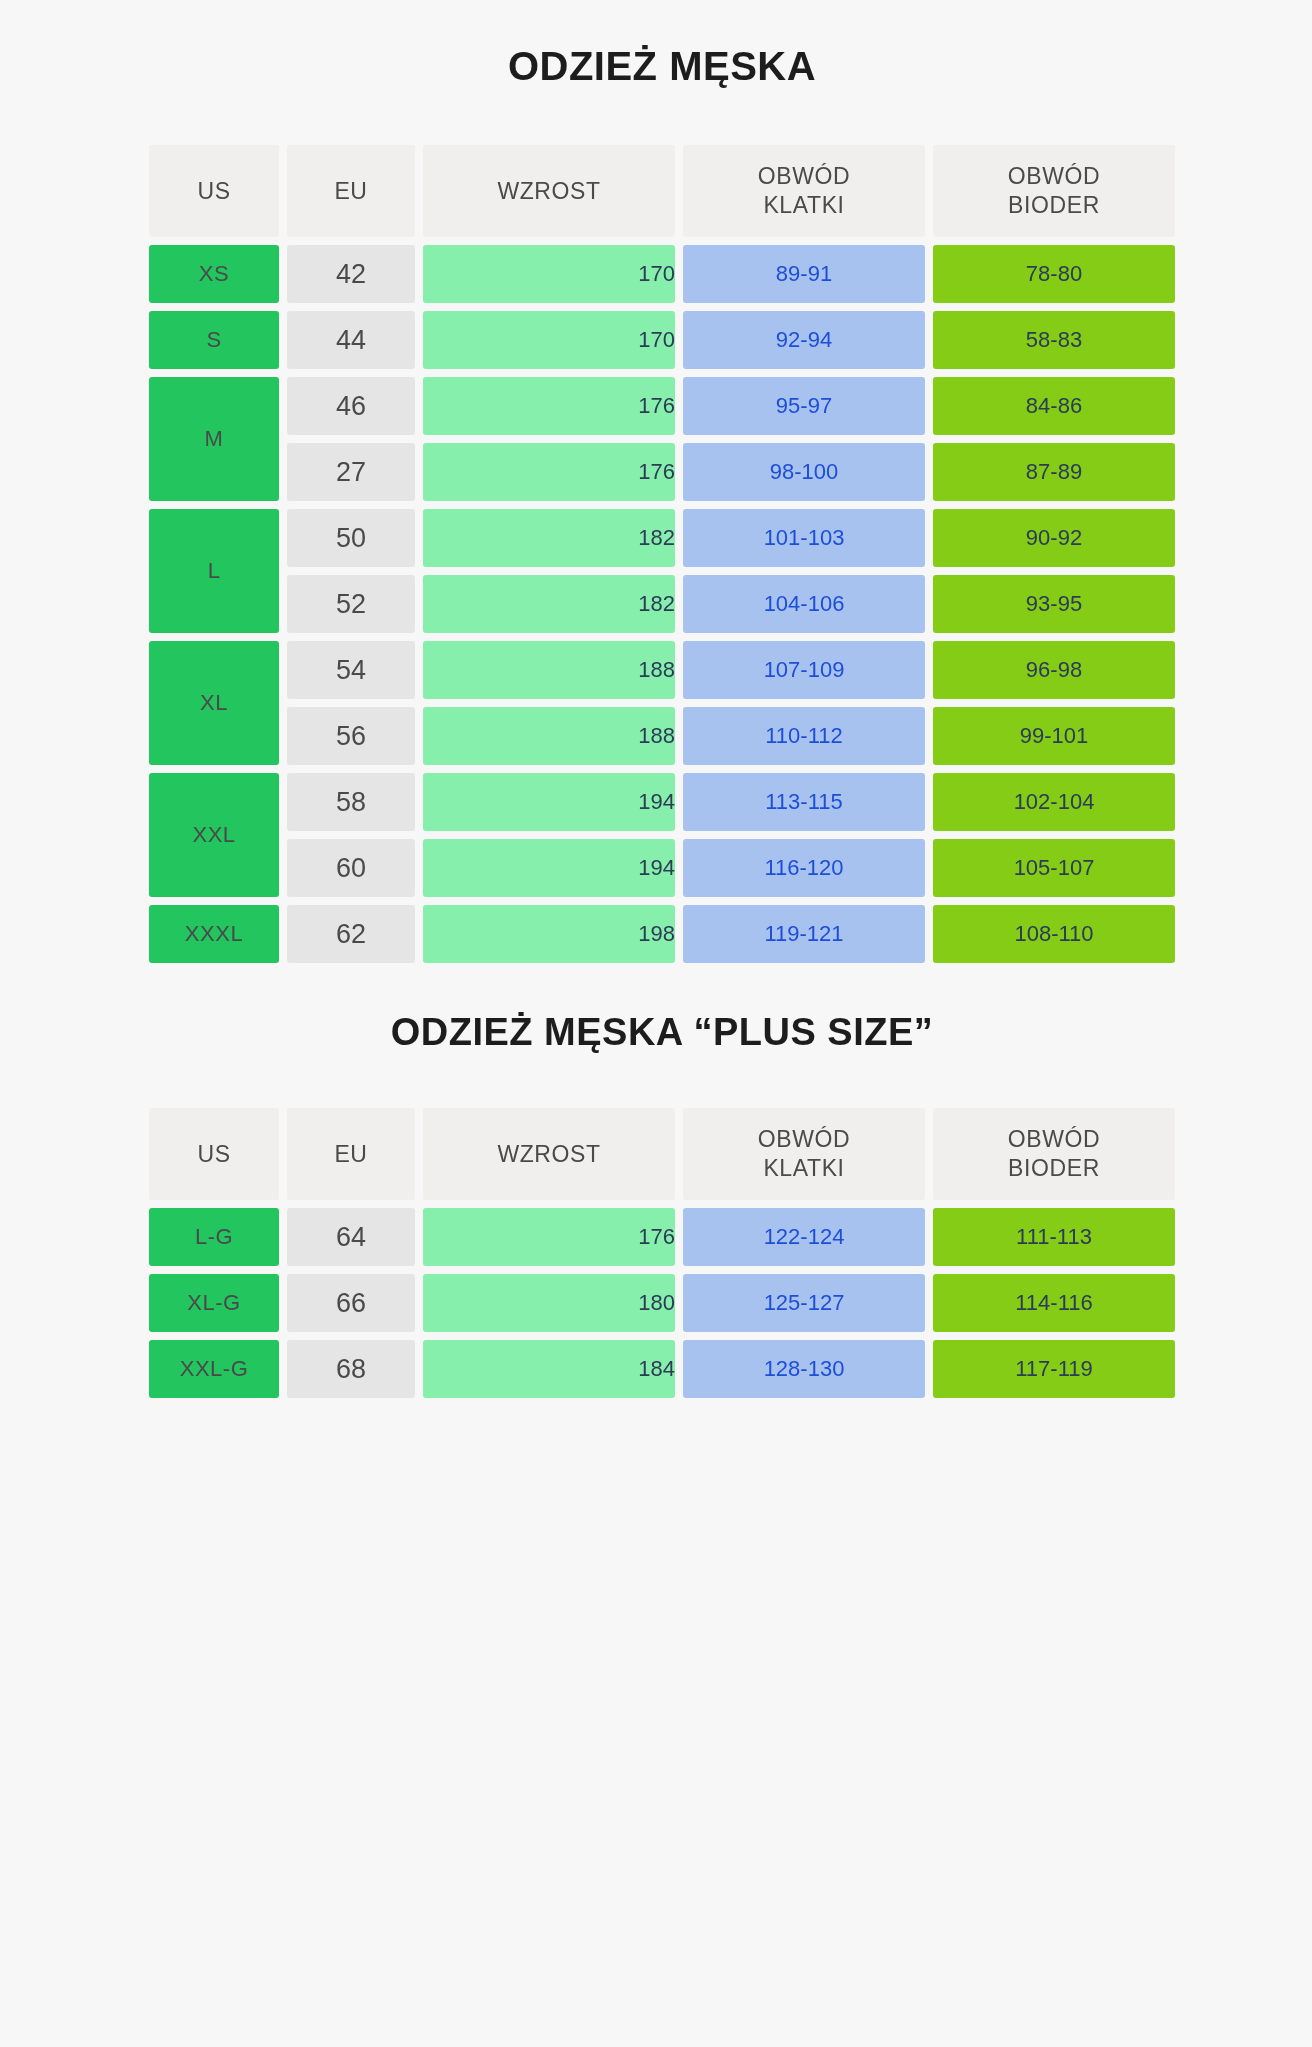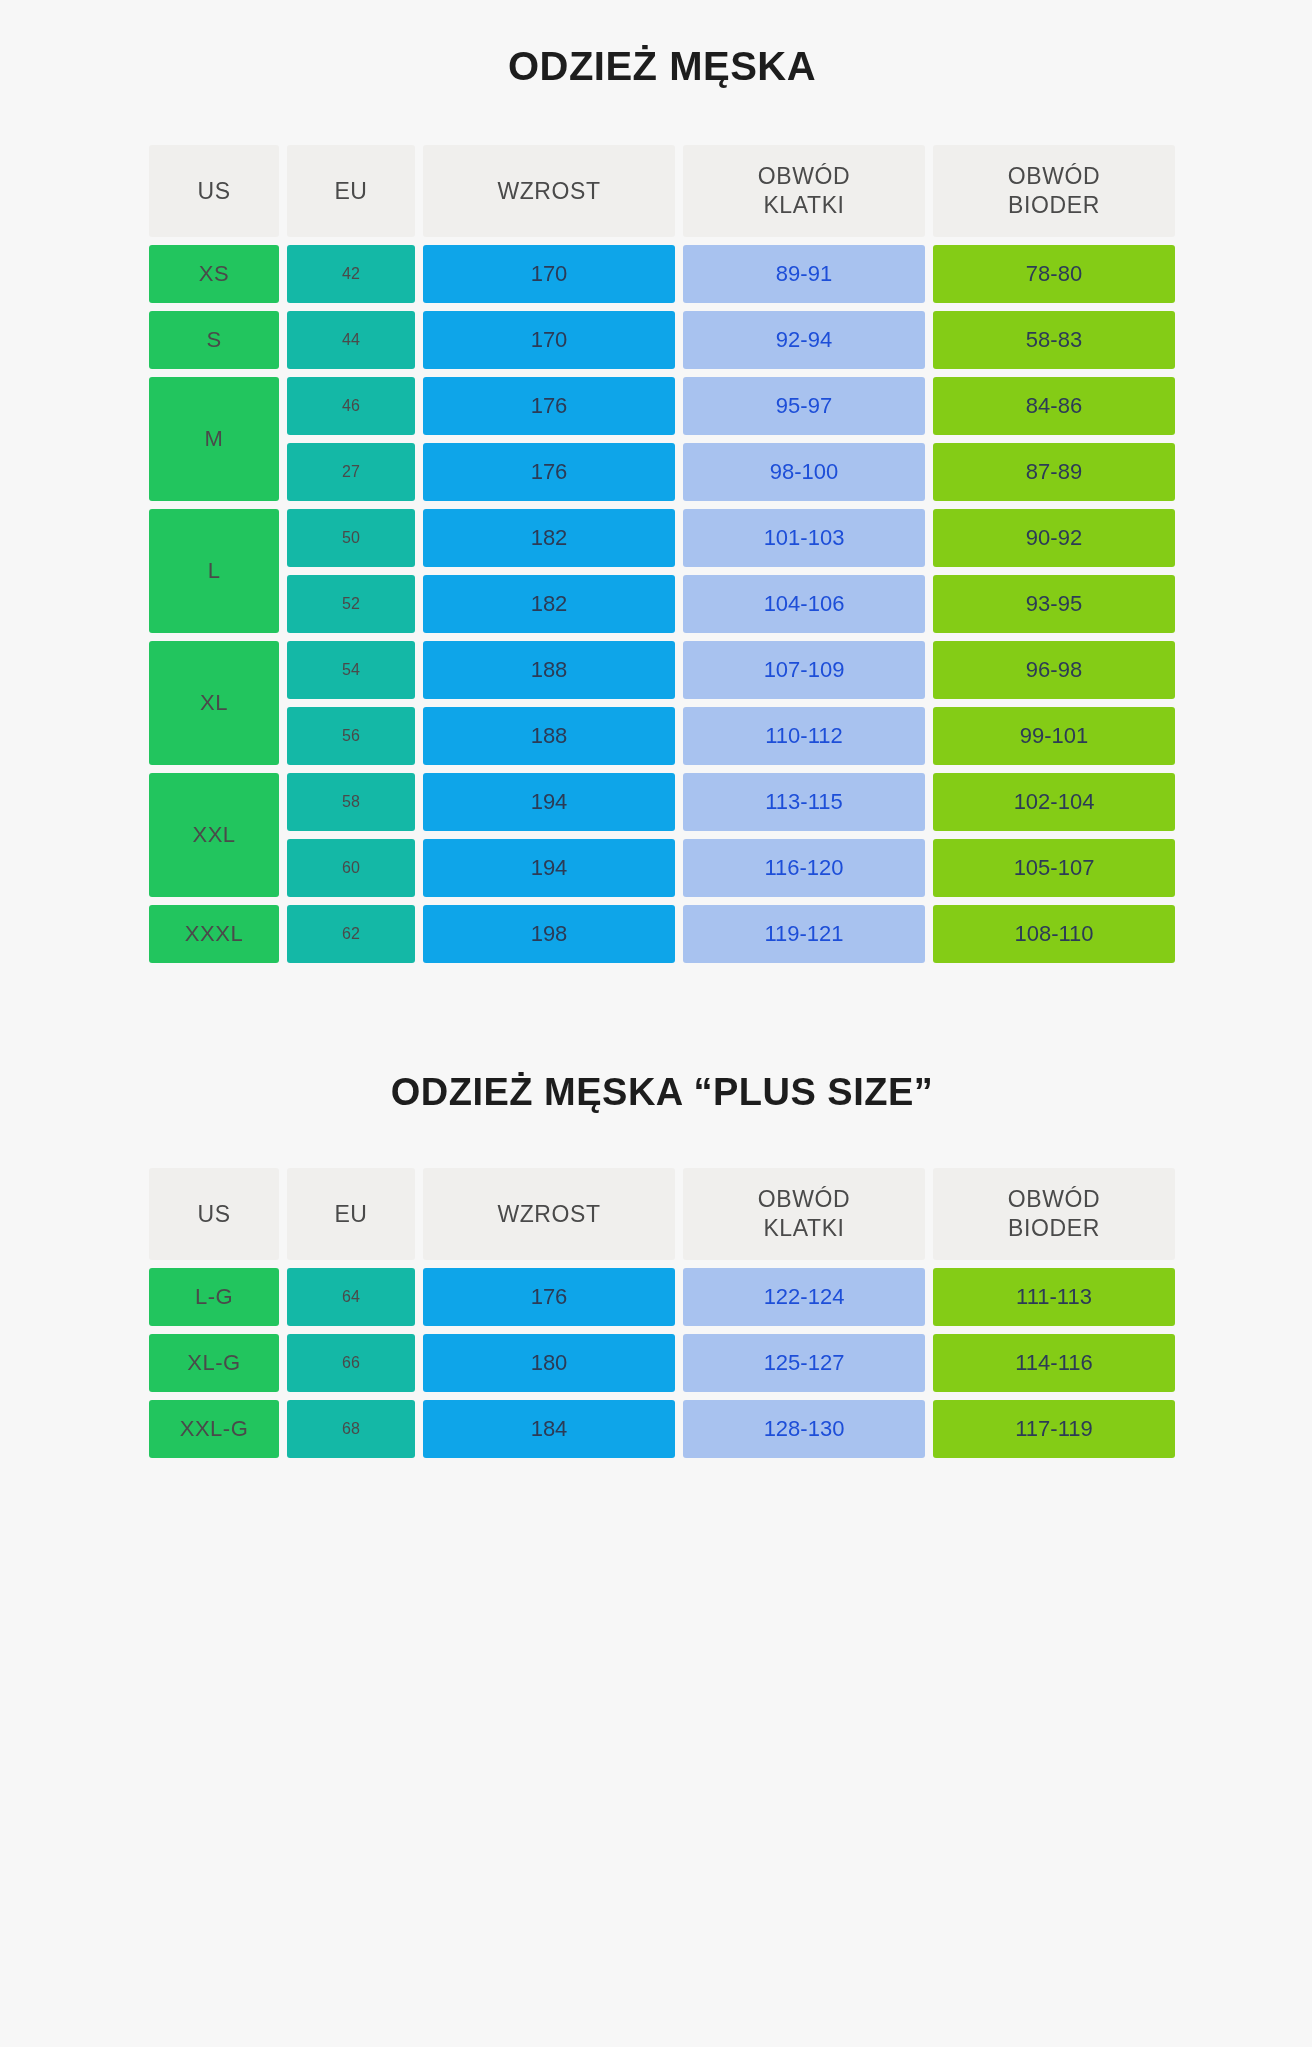--- a/index.html
+++ b/index.html
@@ -26,21 +26,21 @@
   .section-title {
     text-align: center;
     font-size: 40px;
     font-weight: 700;
     letter-spacing: 0.5px;
     color: #1d1d1d;
     margin: 0 0 48px 0;
   }
 
   .section-title.second {
-    margin-top: 100px;
+    margin-top: 40px;
     margin-bottom: 46px;
     font-size: 38px;
   }
 
   table.size-table {
     border-collapse: separate;
     border-spacing: 8px 8px;
     margin: 0 auto;
     table-layout: fixed;
   }
@@ -73,27 +73,28 @@
   }
   th.head .l2 { display: block; }
 
   td.us {
     background: #22c55e;
     color: #4a4a4a;
     font-size: 22px;
     letter-spacing: 0.5px;
   }
   td.eu {
-    background: #14b8a6;
+    background: #e5e5e5;
     color: #4a4a4a;
-    font-size: 16px;
+    font-size: 27px;
   }
   td.wzrost {
-    background: #0ea5e9;
+    background: #86efac;
     color: #2c3b56;
+    text-align: right;
   }
   td.klatki {
     background: #a8c2ef;
     color: #1d4ed8;
   }
   td.bioder {
     background: #84cc16;
     color: #2c3b56;
   }
 </style>

